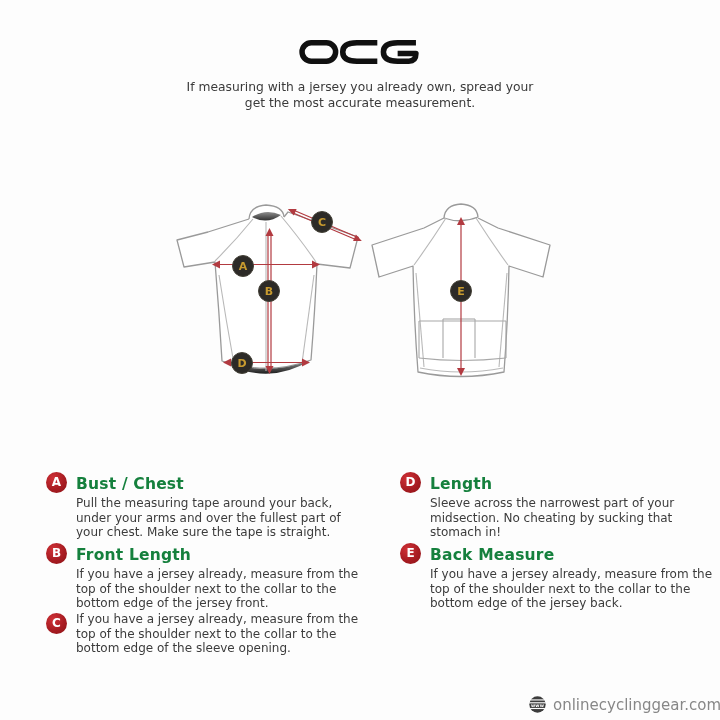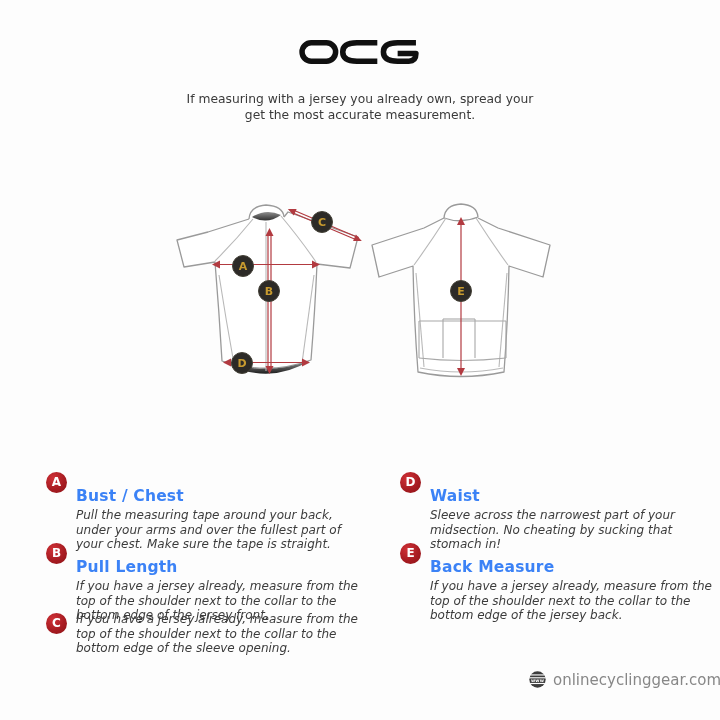--- a/index.html
+++ b/index.html
@@ -2,36 +2,36 @@
 <html><head>
 <meta charset="utf-8">
 <style>
   html,body{margin:0;padding:0;}
   #page{
     position:relative;width:720px;height:720px;background:#fdfdfd;overflow:hidden;
     font-family:"DejaVu Sans","Liberation Sans",sans-serif;
   }
   .abs{position:absolute;}
   
-  #intro{top:92px;left:0;right:0;text-align:center;color:#3a3a3a;font-size:12.3px;line-height:15.6px;}
+  #intro{top:80px;left:0;right:0;text-align:center;color:#3a3a3a;font-size:12.3px;line-height:15.6px;}
   #intro div{white-space:nowrap;}
   
   .section{position:absolute;}
   .badge{
     position:absolute;left:0;top:1px;width:21px;height:21px;border-radius:50%;
     background:radial-gradient(circle at 35% 30%, #cf3137 0%, #a81c22 55%, #8c1317 100%);
     color:#fff;font-size:12px;font-weight:bold;text-align:center;line-height:21px;
   }
   .section .content{margin-left:30px;}
-  .sec-title{font-size:15.5px;font-weight:bold;color:#3b82f6;margin:16px 0 3px 0;letter-spacing:.2px;}
-  .sec-desc{font-size:12px;line-height:14.7px;color:#3c3c3c;font-style:italic;}
+  .sec-title{font-size:15.5px;font-weight:bold;color:#15803d;margin:4px 0 3px 0;letter-spacing:.2px;}
+  .sec-desc{font-size:12px;line-height:14.7px;color:#3c3c3c;}
   .col-left{left:46px;width:314px;}
   .col-right{left:400px;width:314px;}
   
-  #footer{left:528px;top:670px;display:flex;align-items:center;gap:6px;}
+  #footer{left:528px;top:695px;display:flex;align-items:center;gap:6px;}
   #footer .site{font-size:15px;color:#878787;}
   svg text{font-family:"DejaVu Sans","Liberation Sans",sans-serif;}
 </style>
 </head>
 <body>
 
 <div id="page">
 
   <svg class="abs" style="left:299px;top:39px;" width="120" height="26" viewBox="0 0 118 24">
     <title>OCG</title>
@@ -161,36 +161,36 @@
     <span class="badge">A</span>
     <div class="content">
       <div class="sec-title">Bust / Chest</div>
       <div class="sec-desc">Pull the measuring tape around your back, under your arms and over the fullest part of your chest. Make sure the tape is straight.</div>
     </div>
   </div>
 
   <div class="section col-left" style="top:542px;">
     <span class="badge">B</span>
     <div class="content">
-      <div class="sec-title">Pull Length</div>
+      <div class="sec-title">Front Length</div>
       <div class="sec-desc">If you have a jersey already, measure from the top of the shoulder next to the collar to the bottom edge of the jersey front.</div>
     </div>
   </div>
 
   <div class="section col-left" style="top:612px;">
     <span class="badge">C</span>
     <div class="content">
       <div class="sec-desc">If you have a jersey already, measure from the top of the shoulder next to the collar to the bottom edge of the sleeve opening.</div>
     </div>
   </div>
 
   <div class="section col-right" style="top:471px;">
     <span class="badge">D</span>
     <div class="content">
-      <div class="sec-title">Waist</div>
+      <div class="sec-title">Length</div>
       <div class="sec-desc">Sleeve across the narrowest part of your midsection. No cheating by sucking that stomach in!</div>
     </div>
   </div>
 
   <div class="section col-right" style="top:542px;">
     <span class="badge">E</span>
     <div class="content">
       <div class="sec-title">Back Measure</div>
       <div class="sec-desc">If you have a jersey already, measure from the top of the shoulder next to the collar to the bottom edge of the jersey back.</div>
     </div>

